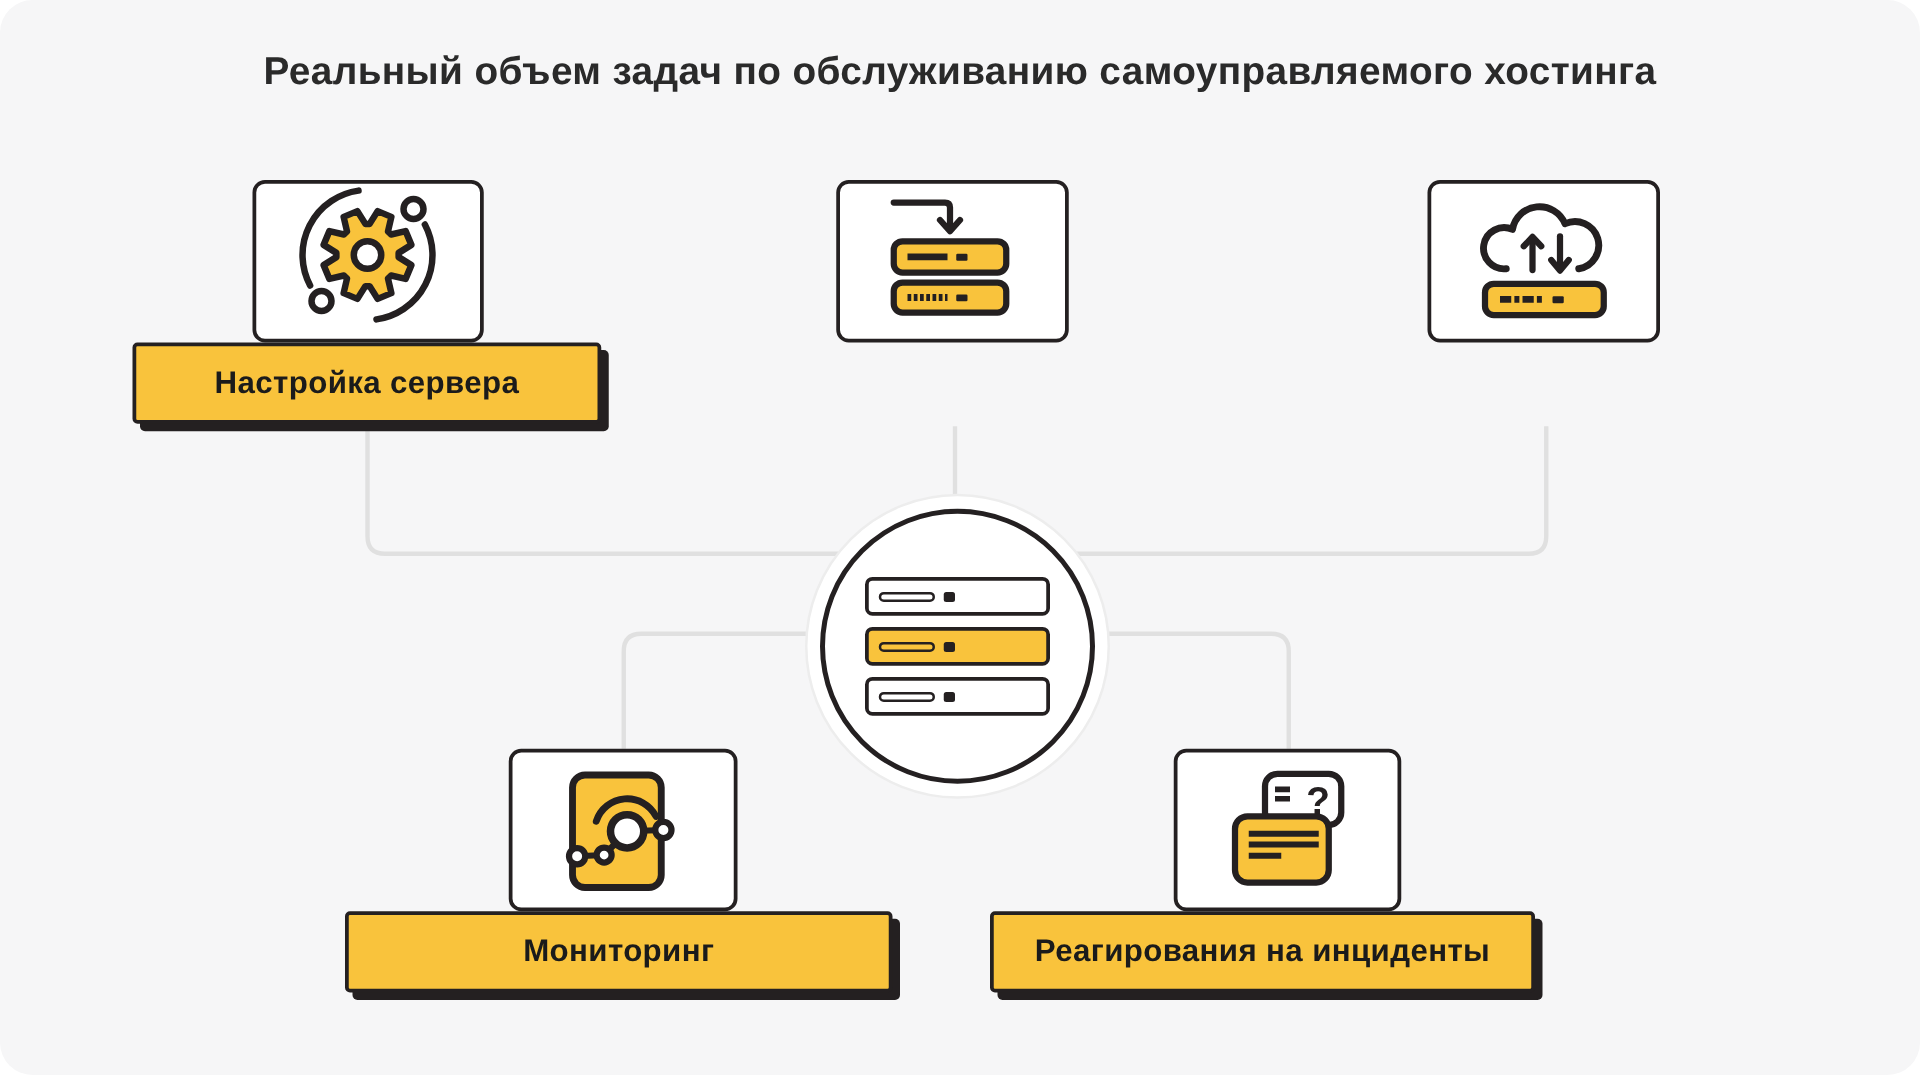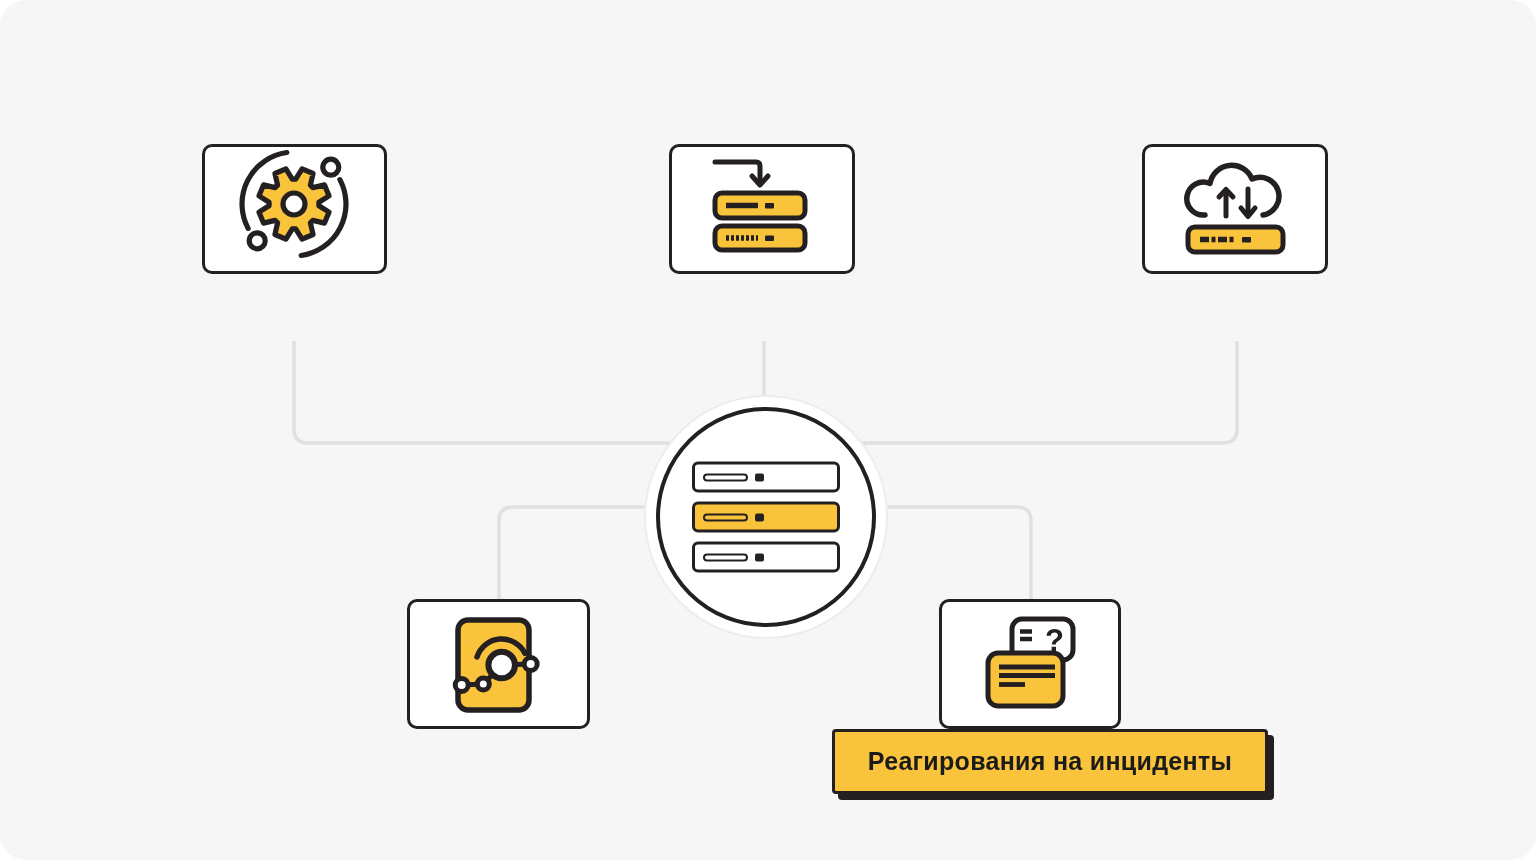--- a/index.html
+++ b/index.html
@@ -56,36 +56,40 @@
   .fy{fill:var(--yellow,#f9c33c);}
   .fw{fill:#ffffff;}
   .fi{fill:var(--ink,#242021);stroke:none;}
   .qmark{font-family:"Liberation Sans","DejaVu Sans",sans-serif;font-weight:700;}
 </style>
 </head>
 <body>
 
 <div class="canvas">
 
+  <h1 class="title">Реальный объем задач по обслуживанию самоуправляемого хостинга</h1>
 
   <svg class="connectors" width="1536" height="860" viewBox="0 0 1536 860" aria-hidden="true">
     <path class="conn" d="M294,341 V429 Q294,443 308,443 H1223 Q1237,443 1237,429 V341"></path>
     <path class="conn" d="M764,341 V425"></path>
     <path class="conn" d="M499,599 V521 Q499,507 513,507 H1017 Q1031,507 1031,521 V599"></path>
   </svg>
 
   <div class="icon-card" style="left:202px;top:144px;width:185px;height:130px">
     <svg width="185" height="130" viewBox="0 0 185 130">
       <path id="gear-path" class="fy s" stroke-width="5.2" d="M116.9,58.3 L127.1,51.9 L122.5,40.9 L110.9,43.6 L108.4,41.1 L111.1,29.5 L100.1,24.9 L93.7,35.1 L90.3,35.1 L83.9,24.9 L72.9,29.5 L75.6,41.1 L73.1,43.6 L61.5,40.9 L56.9,51.9 L67.1,58.3 L67.1,61.7 L56.9,68.1 L61.5,79.1 L73.1,76.4 L75.6,78.9 L72.9,90.5 L83.9,95.1 L90.3,84.9 L93.7,84.9 L100.1,95.1 L111.1,90.5 L108.4,78.9 L110.9,76.4 L122.5,79.1 L127.1,68.1 L116.9,61.7 Z"></path>
       <circle cx="92" cy="60" r="11" class="fw s" stroke-width="5.2"></circle>
       <path class="s" stroke-width="5.2" d="M84.8,8.5 A52,52 0 0 0 46.1,84.4"></path>
       <circle cx="55.2" cy="96.8" r="8" class="fw s" stroke-width="5.2"></circle>
       <path class="s" stroke-width="5.2" d="M99.2,111.5 A52,52 0 0 0 137.9,35.6"></path>
       <circle cx="128.8" cy="23.2" r="8" class="fw s" stroke-width="5.2"></circle>
     </svg>
+  </div>
+  <div class="label" style="left:106px;top:274px;width:375px">
+    <span>Настройка сервера</span>
   </div>
 
   <div class="icon-card" style="left:669px;top:144px;width:186px;height:130px">
     <svg width="186" height="130" viewBox="0 0 186 130">
       <path class="s" stroke-width="5" d="M46,18 H87 Q91,18 91,22 V38"></path>
       <path class="s" stroke-width="5" d="M83,32 L91,41 L99,32"></path>
       <rect x="46" y="49" width="90" height="25" rx="7" class="fy s" stroke-width="5"></rect>
       <line x1="57" y1="61.5" x2="89" y2="61.5" stroke="var(--ink,#242021)" stroke-width="5.5"></line>
       <rect x="96" y="59" width="9" height="5.5" rx="1" class="fi"></rect>
       <rect x="46" y="82" width="90" height="24" rx="7" class="fy s" stroke-width="5"></rect>
@@ -111,34 +115,37 @@
     <svg width="183" height="130" viewBox="0 0 183 130">
       <rect x="51" y="21" width="71" height="90" rx="10" class="fy s" stroke-width="5.5"></rect>
       <path class="s" stroke-width="5" d="M54.7,86 L76.3,85 L94.7,66 L123.7,65"></path>
       <path class="s" stroke-width="5.5" d="M70,58 A26,26 0 0 1 117.9,54.2"></path>
       <circle cx="94.7" cy="66" r="13.3" class="fw s" stroke-width="6"></circle>
       <circle cx="54.7" cy="86" r="6.5" class="fw s" stroke-width="5"></circle>
       <circle cx="76.3" cy="85" r="6" class="fw s" stroke-width="5"></circle>
       <circle cx="123.7" cy="65" r="6.5" class="fw s" stroke-width="5"></circle>
     </svg>
   </div>
+  <div class="label" style="left:276px;top:729px;width:438px">
+    <span>Мониторинг</span>
+  </div>
 
   <div class="icon-card" style="left:939px;top:599px;width:182px;height:130px">
     <svg width="182" height="130" viewBox="0 0 182 130">
       <rect x="73" y="20" width="61" height="41" rx="10" class="fw s" stroke-width="5"></rect>
       <line x1="81" y1="32.5" x2="93" y2="32.5" stroke="var(--ink,#242021)" stroke-width="4.5"></line>
       <line x1="81" y1="40" x2="93" y2="40" stroke="var(--ink,#242021)" stroke-width="4.5"></line>
       <text x="106" y="52" class="qmark" font-size="31" fill="var(--ink,#242021)">?</text>
       <rect x="49" y="54" width="75" height="53" rx="10" class="fy s" stroke-width="5"></rect>
       <line x1="60" y1="68" x2="116" y2="68" stroke="var(--ink,#242021)" stroke-width="4.8"></line>
       <line x1="60" y1="76.5" x2="116" y2="76.5" stroke="var(--ink,#242021)" stroke-width="4.8"></line>
       <line x1="60" y1="85.5" x2="86" y2="85.5" stroke="var(--ink,#242021)" stroke-width="4.8"></line>
     </svg>
   </div>
-  <div class="label" style="left:832px;top:729px;width:436px">
+  <div class="label" style="left:792px;top:729px;width:436px">
     <span>Реагирования на инциденты</span>
   </div>
 
   <div class="hub-halo">
     <div class="hub-circle">
       <div class="hub-rows">
         <div class="srv-row">
           <span class="srv-pill"></span>
           <span class="srv-sq"></span>
         </div>

